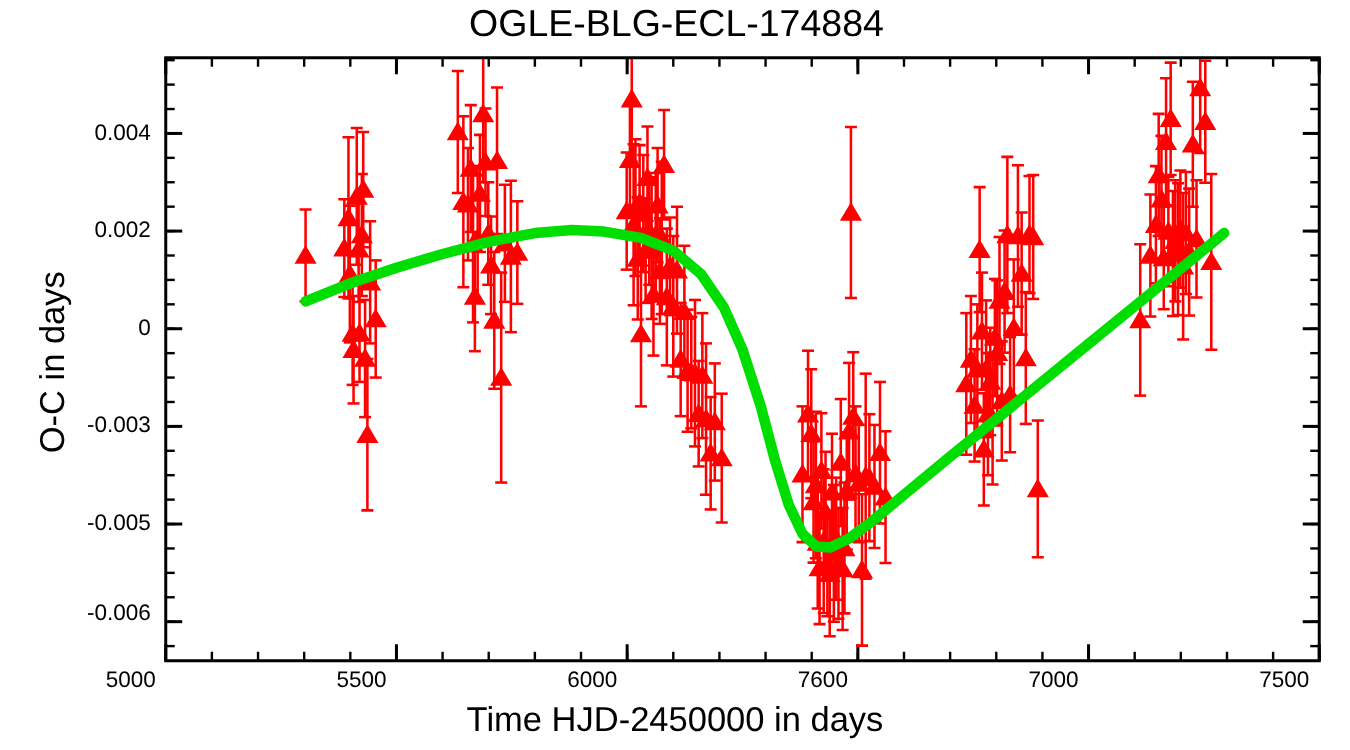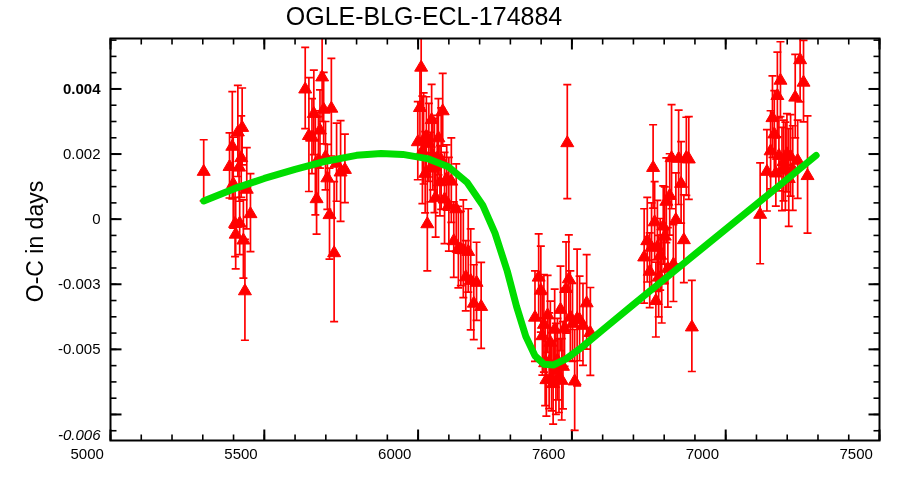--- a/index.html
+++ b/index.html
@@ -30,20 +30,21 @@
   .chart-title {
     position: absolute;
     left: 0;
     top: 2px;
     width: 848px;
     text-align: center;
     font-size: 25px;
     color: #000000;
     font-family: "Liberation Sans", sans-serif;
     white-space: nowrap;
+    padding-left: 27px;
   }
   .xlabel {
     position: absolute;
     left: 0;
     top: 466px;
     width: 900px;
     text-align: center;
     font-size: 23px;
     color: #000000;
     font-family: "Liberation Sans", sans-serif;
@@ -76,20 +77,21 @@
     text-align: left;
   }
 </style>
 </head>
 <body>
 
 <div id="figure">
 
   <div class="chart-title">OGLE-BLG-ECL-174884</div>
 
+  <div class="xlabel">Time HJD-2450000 in days</div>
 
   <div class="ylabel">O-C in days</div>
 
   <svg id="plot-svg" viewBox="0 0 900 500" preserveAspectRatio="none">
     <g id="minor-ticks">
         <line x1="110.5" y1="440.5" x2="110.5" y2="434.5" stroke="#000" stroke-width="1.6"></line>
         <line x1="110.5" y1="38.5" x2="110.5" y2="44.5" stroke="#000" stroke-width="1.6"></line>
         <line x1="141.26" y1="440.5" x2="141.26" y2="434.5" stroke="#000" stroke-width="1.6"></line>
         <line x1="141.26" y1="38.5" x2="141.26" y2="44.5" stroke="#000" stroke-width="1.6"></line>
         <line x1="172.02" y1="440.5" x2="172.02" y2="434.5" stroke="#000" stroke-width="1.6"></line>
@@ -1096,20 +1098,20 @@
     <rect id="plot-frame" x="110.5" y="38.5" width="769" height="402" fill="none" stroke="#000000" stroke-width="2"></rect>
   </svg>
 
   <div id="tick-labels">
       <div class="tick-label xtick-label" style="left: 70.5px; top: 445px; width: 80px;">5000</div>
       <div class="tick-label xtick-label" style="left: 224.3px; top: 445px; width: 80px;">5500</div>
       <div class="tick-label xtick-label" style="left: 378.1px; top: 445px; width: 80px;">6000</div>
       <div class="tick-label xtick-label" style="left: 531.9px; top: 445px; width: 80px;">7600</div>
       <div class="tick-label xtick-label" style="left: 685.7px; top: 445px; width: 80px;">7000</div>
       <div class="tick-label xtick-label" style="left: 839.5px; top: 445px; width: 80px;">7500</div>
-      <div class="tick-label ytick-label" style="left: 2.5px; top: 79.9534px; width: 98px; font-weight: bold;">0.004</div>
+      <div class="tick-label ytick-label" style="left: 2.5px; top: 79.9534px; width: 98px;">0.004</div>
       <div class="tick-label ytick-label" style="left: 2.5px; top: 145.055px; width: 98px;">0.002</div>
       <div class="tick-label ytick-label" style="left: 2.5px; top: 210.156px; width: 98px;">0</div>
       <div class="tick-label ytick-label" style="left: 2.5px; top: 275.257px; width: 98px;">-0.003</div>
       <div class="tick-label ytick-label" style="left: 2.5px; top: 340.358px; width: 98px;">-0.005</div>
-      <div class="tick-label ytick-label" style="left: 2.5px; top: 426px; width: 98px; font-style: italic;">-0.006</div>
+      <div class="tick-label ytick-label" style="left: 2.5px; top: 400px; width: 98px;">-0.006</div>
     </div>
 </div>
 
 </body></html>

